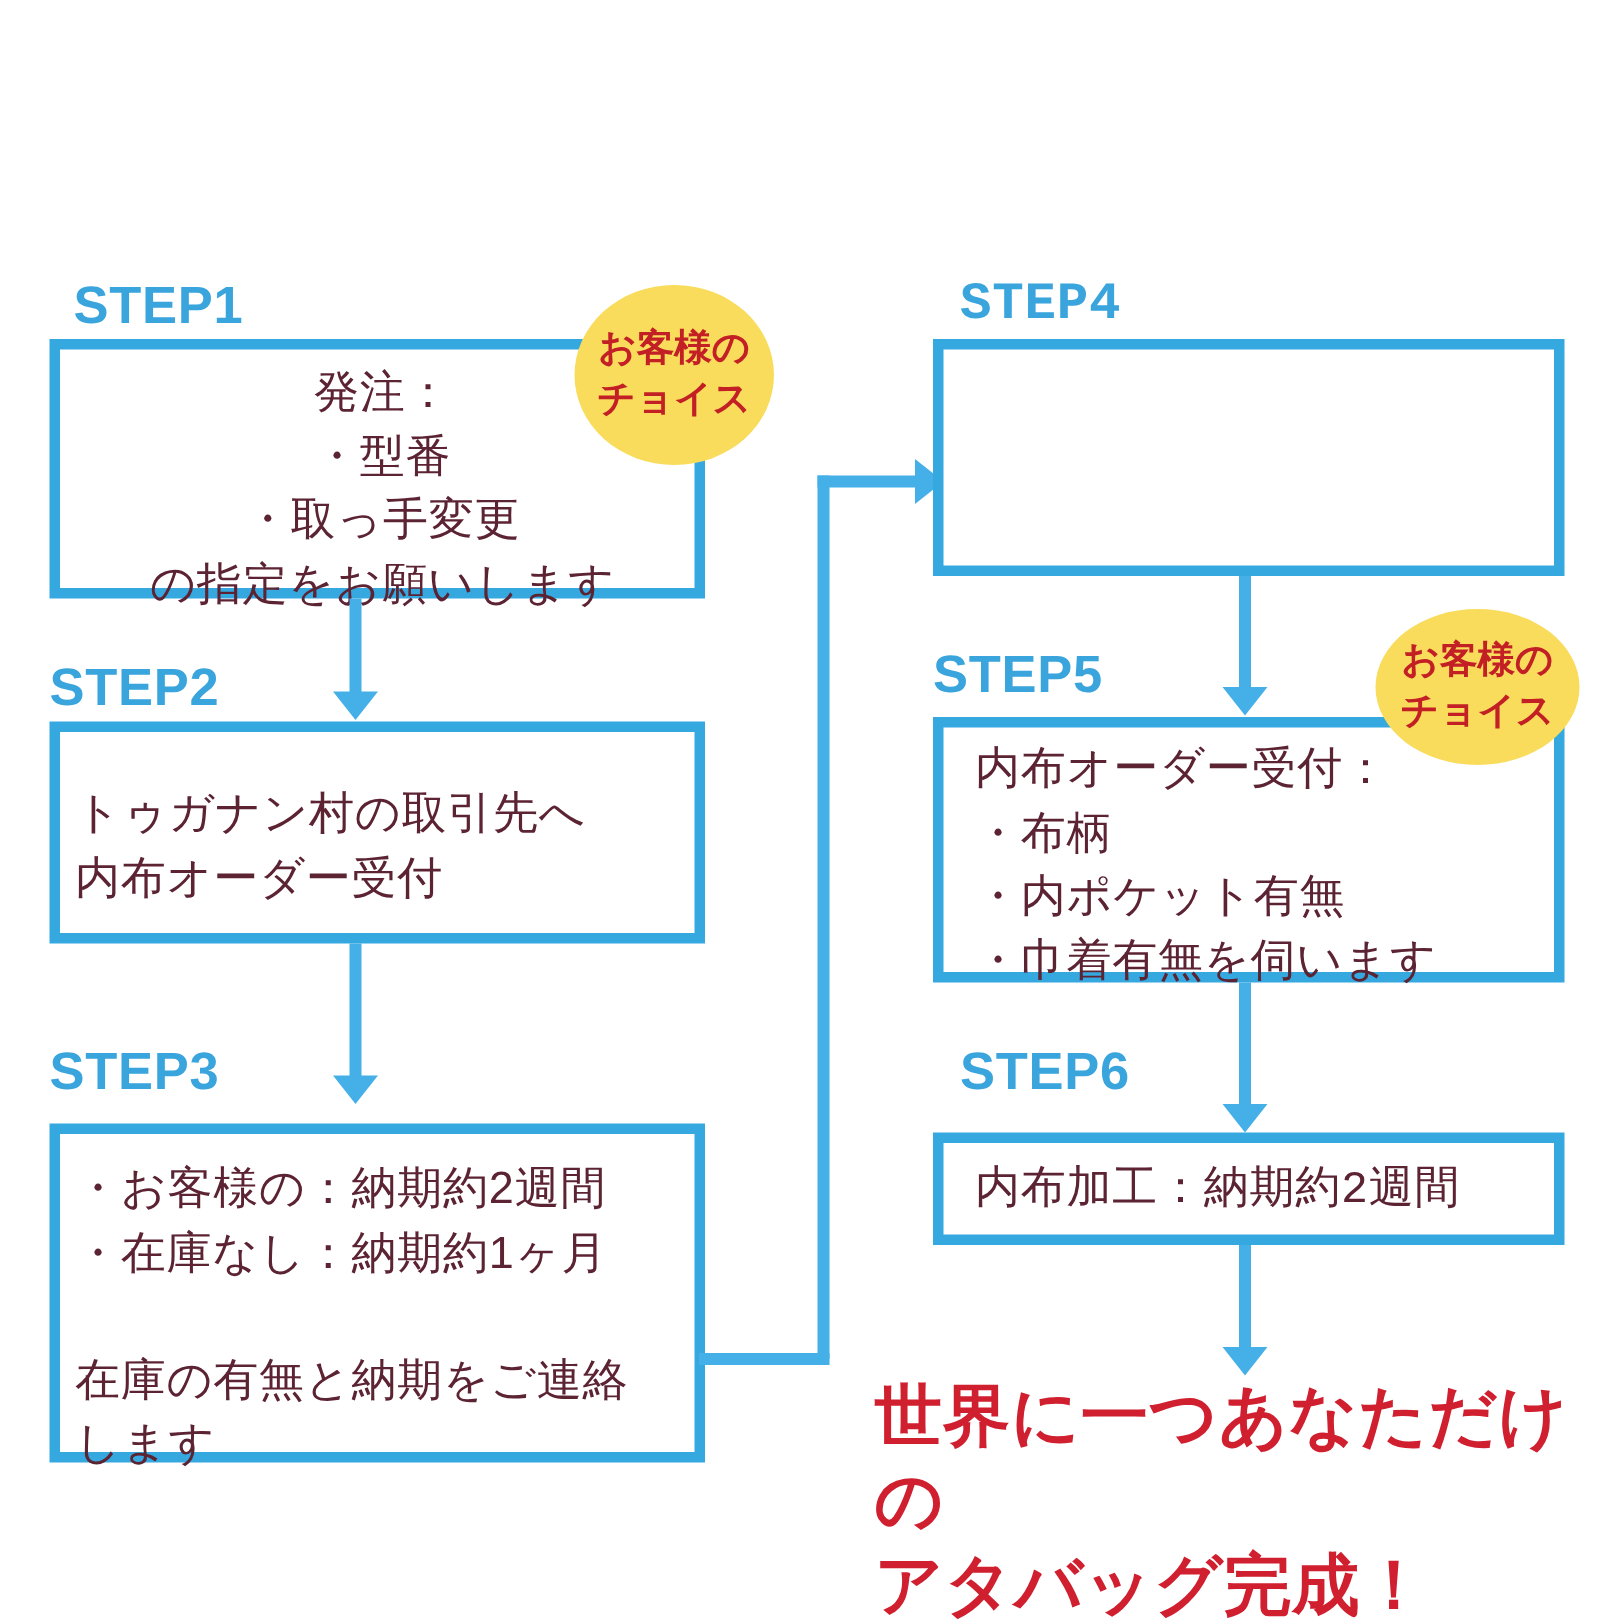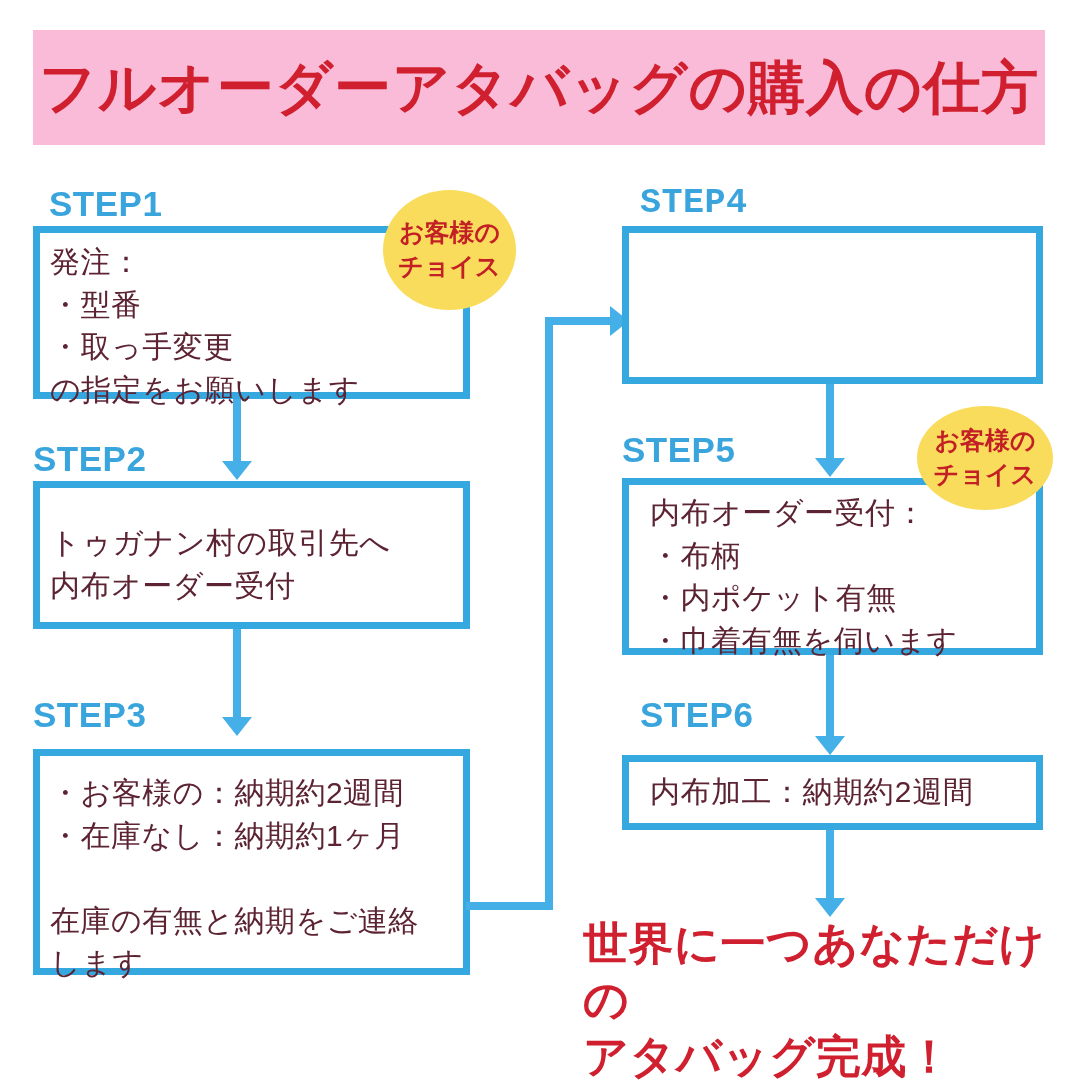--- a/index.html
+++ b/index.html
@@ -135,27 +135,24 @@
     line-height: 1.25;
     white-space: pre-line;
     letter-spacing: 0.5px;
   }
 </style>
 </head>
 <body>
 
 <div id="canvas">
 
-  <div class="title-banner">
-    <div class="title-text">フルオーダーアタバッグの購入の仕方</div>
-  </div>
 
   <div class="step-label" style="left:49px; top:186px;">STEP1</div>
   <div class="step-box" style="left:33px; top:226px; width:437px; height:173px;"></div>
-  <div class="box-text" style="left:50px; top:241px; width:410px;">発注：
+  <div class="box-text" style="left:50px; top:241px; width:410px;text-align:center;">発注：
 ・型番
 ・取っ手変更
 の指定をお願いします</div>
 
   <div class="v-arrow" style="left:233px; top:399px; height:66px;"></div>
 
   <div class="step-label" style="left:33px; top:441px;">STEP2</div>
   <div class="step-box" style="left:33px; top:481px; width:437px; height:148px;"></div>
   <div class="box-text" style="left:50px; top:522px; width:410px;">トゥガナン村の取引先へ
 内布オーダー受付</div>

